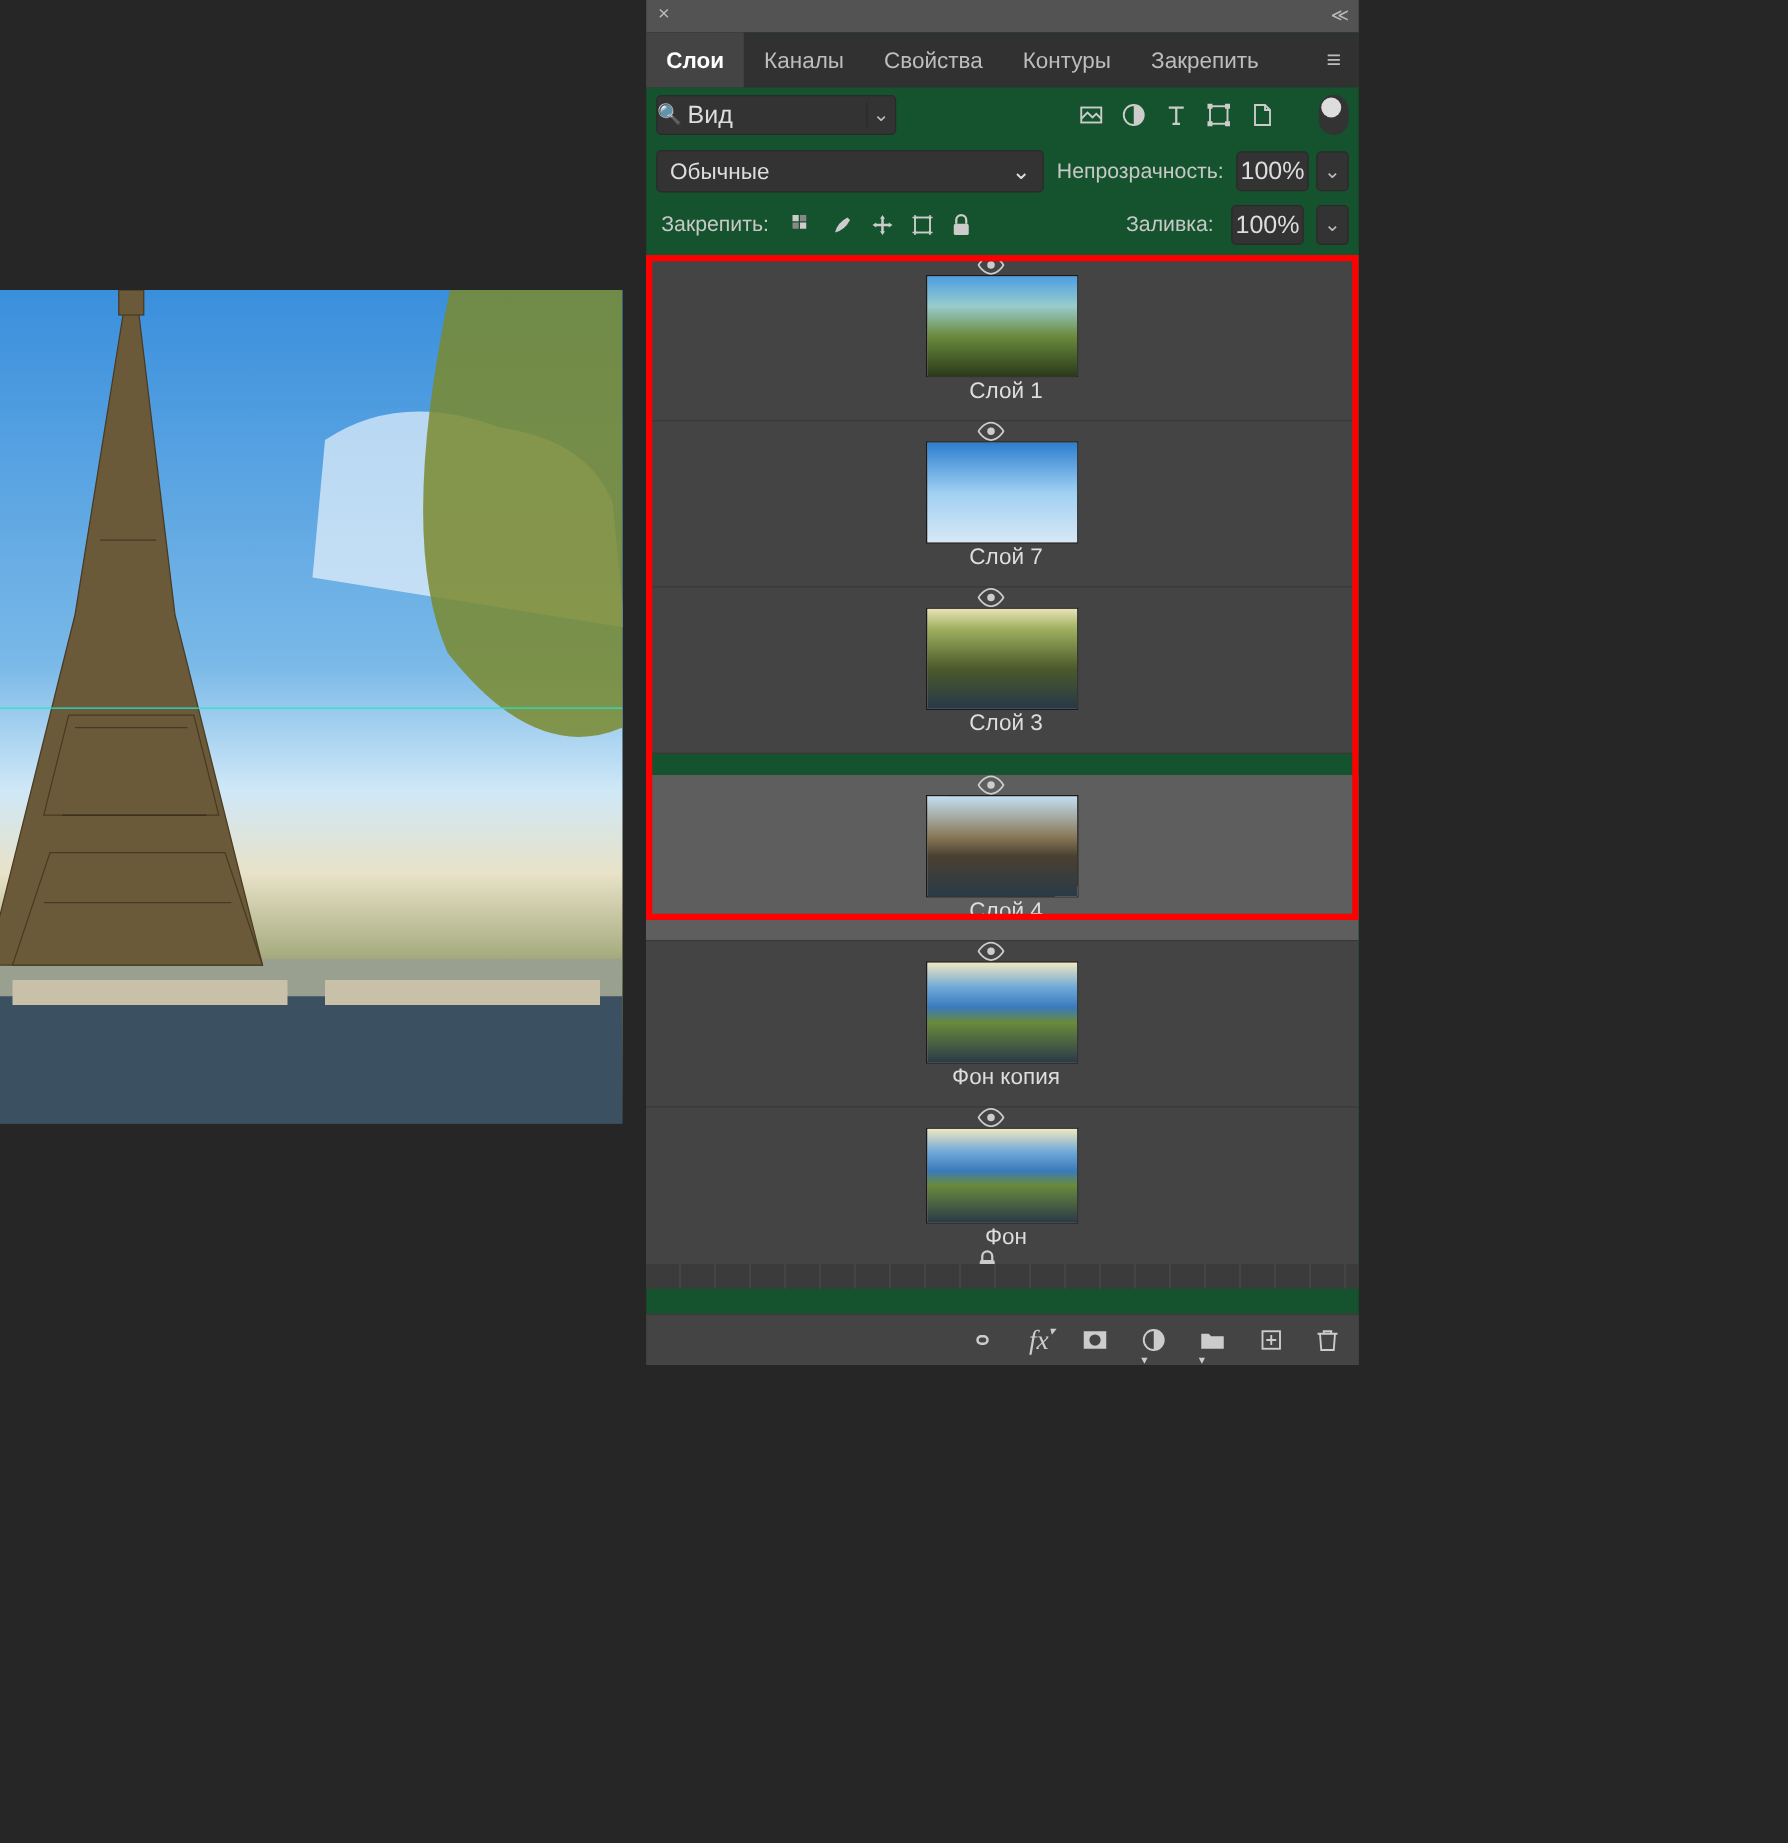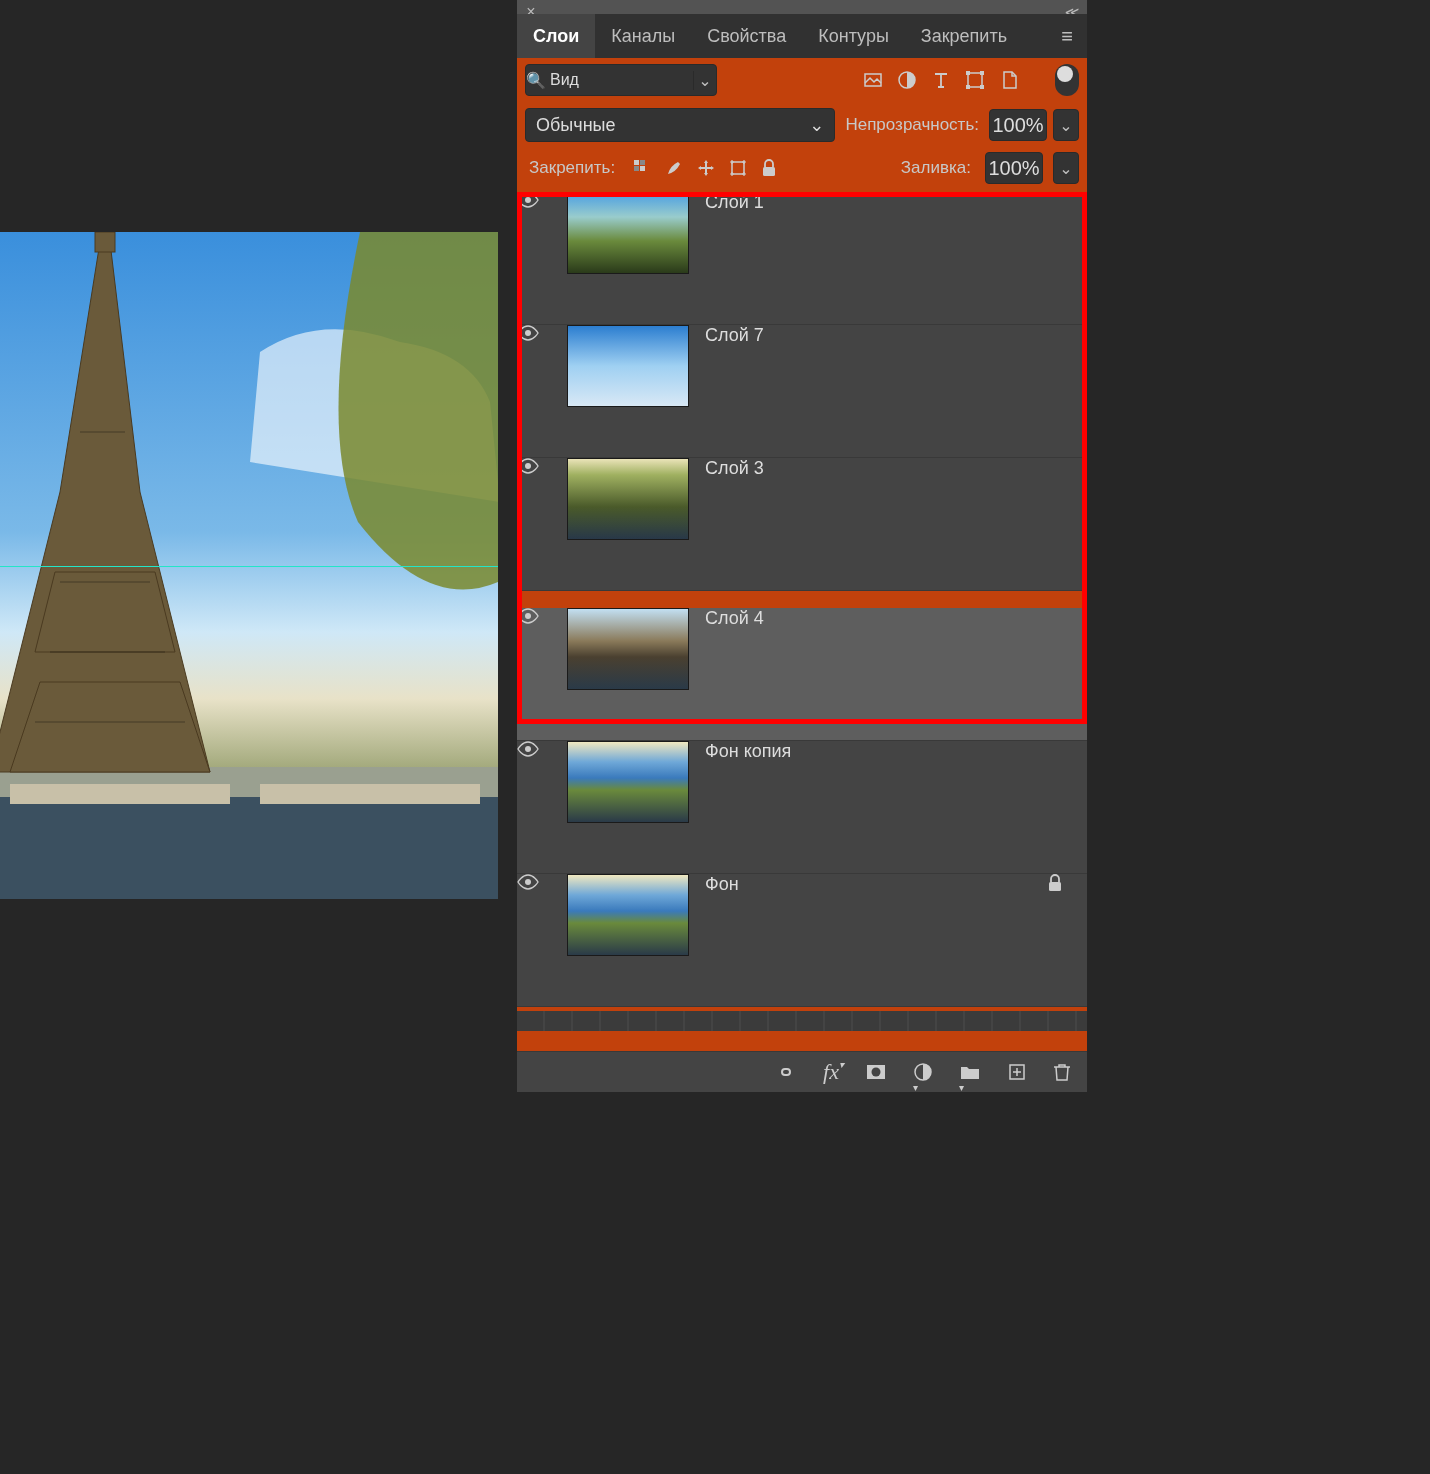--- a/index.html
+++ b/index.html
@@ -2,47 +2,47 @@
 <html><head>
 <meta charset="utf-8">
 <style>
 html,body{margin:0;padding:0;background:#262626;font-family:Arial,Helvetica,sans-serif;font-size:16px;color:#c8c8c8;height:100%;}
 #frame{position:relative;width:1430px;height:1474px;background:#262626;overflow:hidden;}
 #app{position:absolute;left:0;top:0;width:1087px;height:1092px;background:#262626;}
 .canvas-area{position:absolute;left:0;top:232px;width:498px;height:667px;background:#262626;}
 .canvas-img{width:100%;height:100%;position:relative;overflow:hidden;background:linear-gradient(180deg,#3a8fdc 0%,#7ab9e8 45%,#cfe8f7 60%,#e8e2c8 70%,#84905a 85%,#3b5060 100%);}
 .tower-svg{position:absolute;inset:0}
 .guide-line{position:absolute;left:0;right:0;height:1px;background:#23e6c8;top:50%;}
-.panel{position:absolute;right:0;top:14px;bottom:0;width:570px;background:#c2410c;display:flex;flex-direction:column;}
+.panel{position:absolute;right:0;top:26px;bottom:0;width:570px;background:#14532d;display:flex;flex-direction:column;}
 .panel-titlebar{position:absolute;right:0;top:0;left:517px;height:26px;background:#535353;border-bottom:1px solid #2a2a2a;}
 .titlebar-close{position:absolute;left:6px;top:4px;width:16px;height:16px;color:#bbb;font-size:16px;line-height:16px;text-align:center;cursor:default;}
 .titlebar-coll{position:absolute;right:6px;top:4px;width:18px;height:16px;color:#bbb;font-size:14px;line-height:16px;text-align:center;}
 .tabs{display:flex;align-items:center;background:#313131;height:44px;}
 .tab{padding:0 16px;height:44px;line-height:44px;font-size:18px;color:#bdbdbd;cursor:default;}
 .tab.active{background:#444;color:#fff;font-weight:bold;}
 .tab-menu{margin-left:auto;width:40px;text-align:center;color:#bdbdbd;font-size:20px;}
 .row{display:flex;align-items:center;padding:6px 8px;gap:6px;}
 .search{display:flex;align-items:center;background:#333;border:1px solid #2a2a2a;border-radius:4px;height:30px;min-width:180px;flex:0 0 190px;}
 .search .icon{width:20px;text-align:center;color:#bbb;}
-.search .txt{flex:1;padding:0 4px;color:#ddd;font-size:16px;}
+.search .txt{flex:1;padding:0 4px;color:#ddd;font-size:20px;}
 .search .chev{width:22px;text-align:center;color:#bbb;border-left:1px solid #2a2a2a;}
 .spacer{flex:1;}
 .iconbtn{width:28px;height:28px;display:flex;align-items:center;justify-content:center;color:#ccc;font-size:18px;}
 .toggle{width:24px;height:32px;border-radius:12px;background:#333;position:relative;}
 .toggle .knob{position:absolute;top:2px;left:2px;width:16px;height:16px;border-radius:50%;background:#ddd;}
 .blend-select{flex:1;background:#333;border:1px solid #2a2a2a;border-radius:4px;height:32px;display:flex;align-items:center;padding:0 10px;color:#ddd;font-size:18px;justify-content:space-between;gap:44px;}
 .lbl{font-size:17px;color:#c8c8c8;white-space:nowrap;padding:0 4px;}
 .pct-box{width:56px;height:30px;background:#333;border:1px solid #2a2a2a;border-radius:4px;display:flex;align-items:center;justify-content:center;color:#ddd;font-size:20px;}
 .chev-btn{width:24px;height:30px;background:#333;border:1px solid #2a2a2a;border-radius:4px;display:flex;align-items:center;justify-content:center;color:#bbb;}
 .lock-row{display:flex;align-items:center;gap:10px;padding:4px 8px 8px 8px;}
 .lock-icons{display:flex;gap:14px;align-items:center;margin-left:4px;}
 .lock-icons .ic{color:#ccc;font-size:18px;}
 .layers{flex:1;overflow:auto;position:relative;}
 .highlight-box{position:absolute;left:0;right:0;top:0;height:532px;border:5px solid #f00;box-sizing:border-box;pointer-events:none;z-index:5;}
-.layer{display:flex;align-items:flex-start;height:132px;border-bottom:1px solid #393939;background:#444;}
+.layer{display:flex;align-items:center;height:132px;border-bottom:1px solid #393939;background:#444;flex-direction:column;}
 .layer.selected{background:#5e5e5e;margin-top:17px;}
 .vis{width:40px;text-align:center;color:#ccc;font-size:20px;}
 .thumb-wrap{width:120px;height:80px;border:1px solid #1a1a1a;background:#888;margin:0 10px;position:relative;overflow:hidden;}
 .thumb-wrap.smart::before,.thumb-wrap.smart::after{content:"";position:absolute;width:18px;height:8px;border:1px solid #ddd;}
 .thumb-wrap.smart::before{left:-1px;top:-1px;border-right:none;border-bottom:none;}
 .thumb-wrap.smart::after{right:-1px;bottom:-1px;border-left:none;border-top:none;}
 .thumb-inner{position:absolute;inset:0;}
 .lname{flex:1;font-size:18px;color:#ddd;padding-left:6px;}
 .lock-ic{width:40px;text-align:center;color:#ccc;font-size:18px;}
 .timeline-strip{height:20px;background:repeating-linear-gradient(90deg,#3b3b3b 0 26px,#444 26px 28px);}

